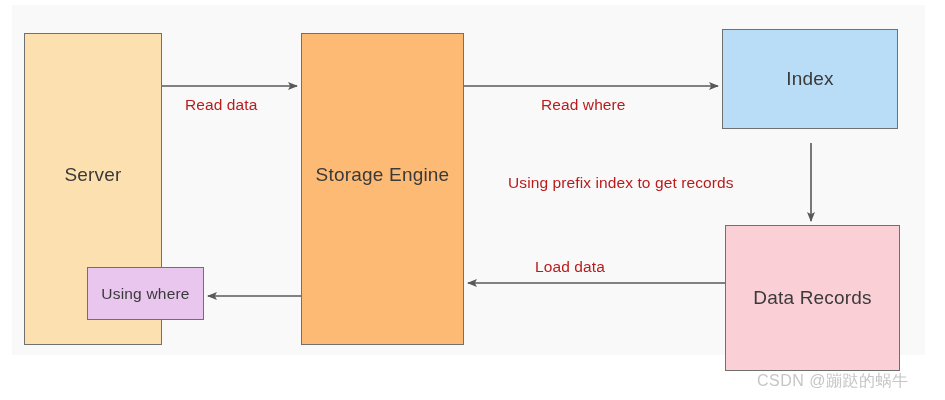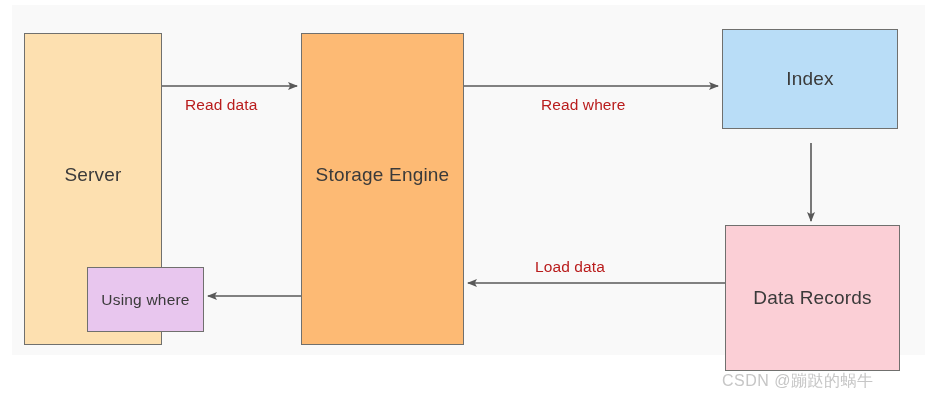--- a/index.html
+++ b/index.html
@@ -74,21 +74,21 @@
     left: 0;
     top: 0;
     width: 945px;
     height: 400px;
     pointer-events: none;
   }
 
   
   .watermark {
     position: absolute;
-    left: 722px;
+    left: 757px;
     top: 371px;
     color: #c6c6c6;
     font-size: 16px;
     letter-spacing: 0.5px;
     white-space: nowrap;
   }
 </style>
 </head>
 <body>
 
@@ -105,28 +105,29 @@
   </div>
 
   <div class="node node-index" style="left:722px; top:29px; width:176px; height:100px;">
     <span>Index</span>
   </div>
 
   <div class="node node-records" style="left:725px; top:225px; width:175px; height:146px;">
     <span>Data Records</span>
   </div>
 
-  <div class="node node-where" style="left:87px; top:267px; width:117px; height:65px;">
+  <div class="node node-where" style="left:87px; top:267px; width:117px; height:53px;">
     <span>Using where</span>
   </div>
 
   <div class="edge-label" style="left:185px; top:96px;">Read data</div>
 
   <div class="edge-label" style="left:541px; top:96px;">Read where</div>
 
+  <div class="edge-label" style="left:508px; top:174px;">Using prefix index to get records</div>
 
   <div class="edge-label" style="left:535px; top:258px;">Load data</div>
 
   <svg class="arrow-layer" viewBox="0 0 945 400" width="945" height="400">
     <defs>
       <marker id="ah-right" markerWidth="10" markerHeight="8" refX="9" refY="4" orient="auto" markerUnits="userSpaceOnUse">
         <path d="M0,0 L10,4 L0,8 L2.2,4 Z" fill="#595959"></path>
       </marker>
       <marker id="ah-left" markerWidth="10" markerHeight="8" refX="9" refY="4" orient="auto" markerUnits="userSpaceOnUse">
         <path d="M0,0 L10,4 L0,8 L2.2,4 Z" fill="#595959"></path>

